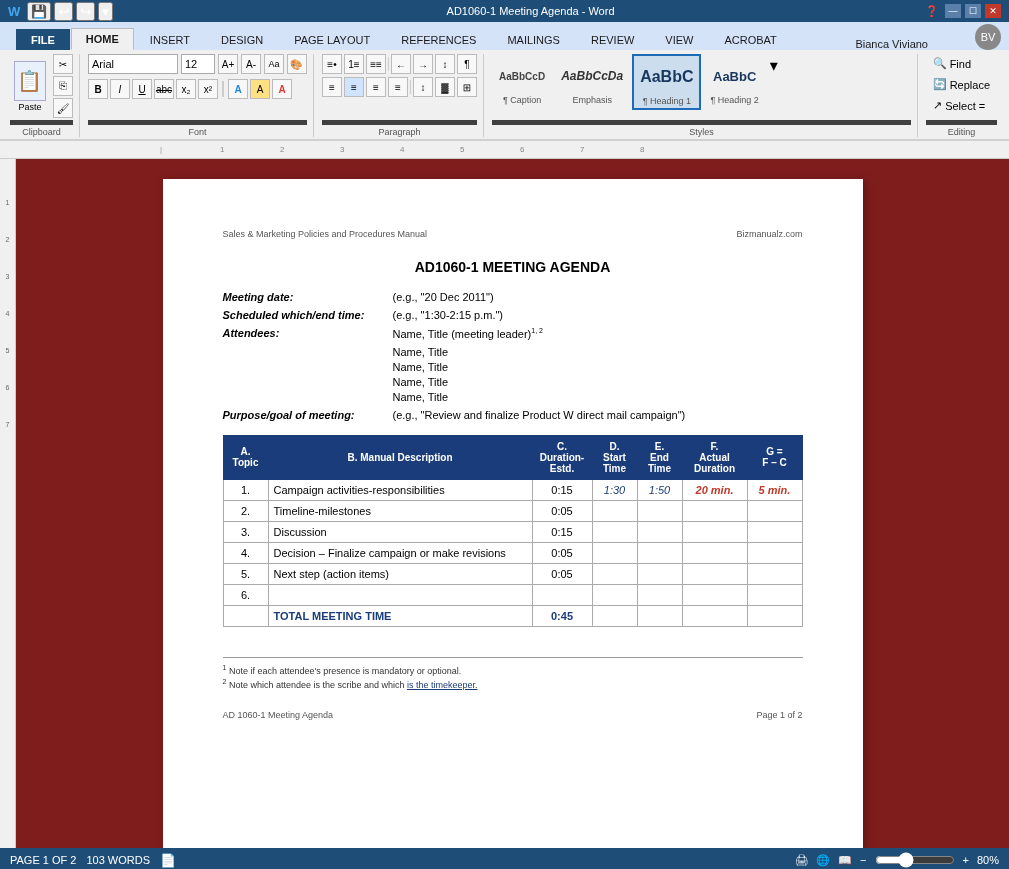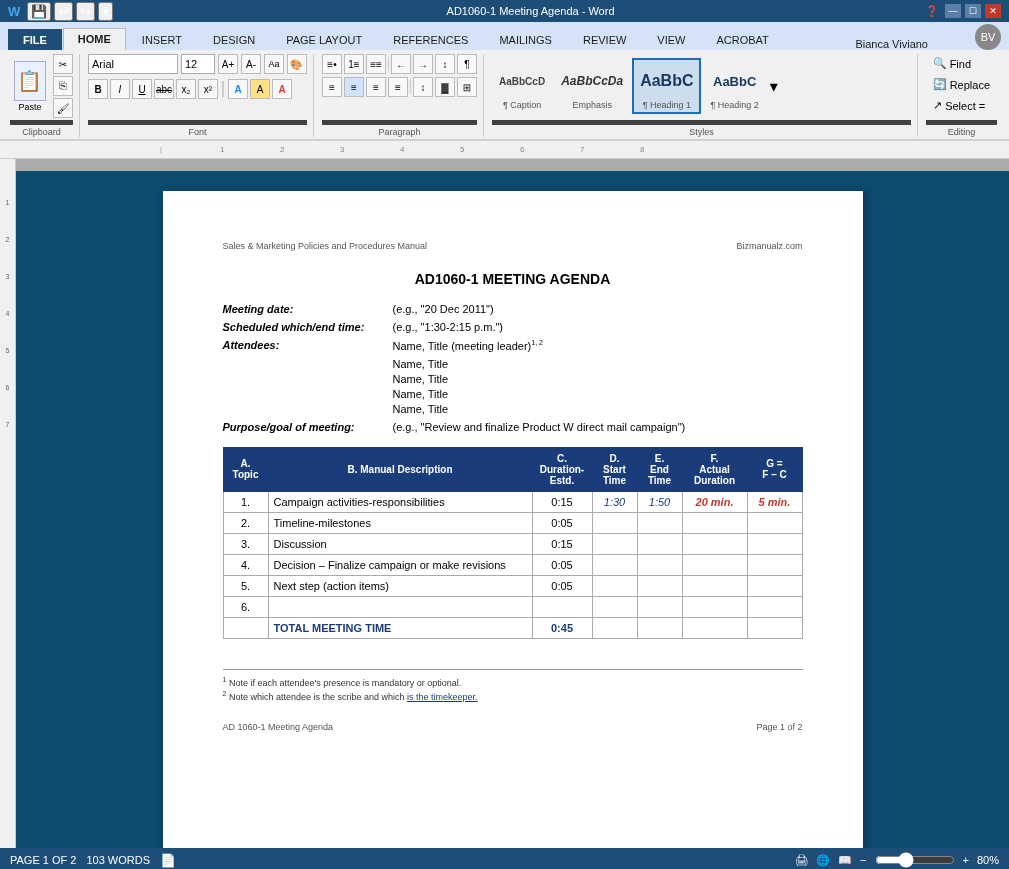--- a/index.html
+++ b/index.html
@@ -20,21 +20,21 @@
     #title-bar .win-controls { display: flex; gap: 4px; }
     #title-bar .win-btn { width: 16px; height: 14px; background: #5a7fa8; border: none; color: white; font-size: 9px; cursor: pointer; display: flex; align-items: center; justify-content: center; }
     #title-bar .win-btn.close { background: #c0392b; }
 
     
     #tab-row {
       background: #d4e3f7;
       display: flex;
       align-items: flex-end;
       height: 28px;
-      padding-left: 8px;
+      padding-left: 16px;
     }
     .ribbon-tab {
       padding: 4px 14px;
       font-size: 11px;
       font-weight: 500;
       cursor: pointer;
       border: 1px solid transparent;
       border-bottom: none;
       margin-right: 1px;
       background: #d4e3f7;
@@ -143,21 +143,21 @@
       gap: 2px;
       margin-top: 2px;
     }
     .bold-btn { font-weight: bold; }
     .italic-btn { font-style: italic; }
     .underline-btn { text-decoration: underline; }
 
     
     #styles-group-content {
       display: flex;
-      align-items: center;
+      align-items: flex-start;
       gap: 2px;
     }
     .style-item {
       display: flex;
       flex-direction: column;
       align-items: center;
       padding: 2px 6px;
       cursor: pointer;
       border: 1px solid transparent;
       min-width: 60px;
@@ -231,27 +231,26 @@
       padding-top: 40px;
       font-size: 7px;
       color: #666;
       gap: 30px;
       overflow: hidden;
     }
 
     
     #doc-area {
       flex: 1;
-      background: #0c4a6e;
+      background: #7f1d1d;
       overflow-y: auto;
       padding: 20px;
       display: flex;
       flex-direction: column;
       align-items: center;
-      margin-top: 12px;
     }
 
     
     #page {
       background: white;
       width: 700px;
       min-height: 900px;
       padding: 50px 60px 60px;
       box-shadow: 2px 2px 8px rgba(0,0,0,0.3);
       position: relative;

